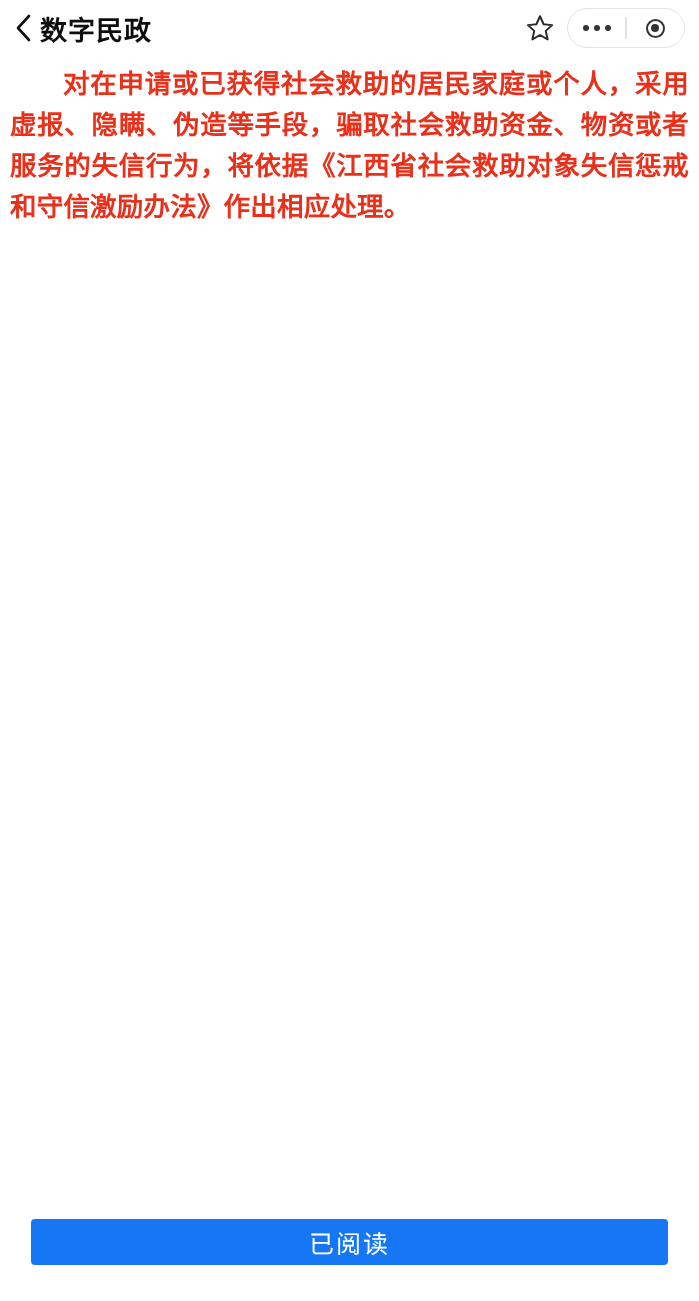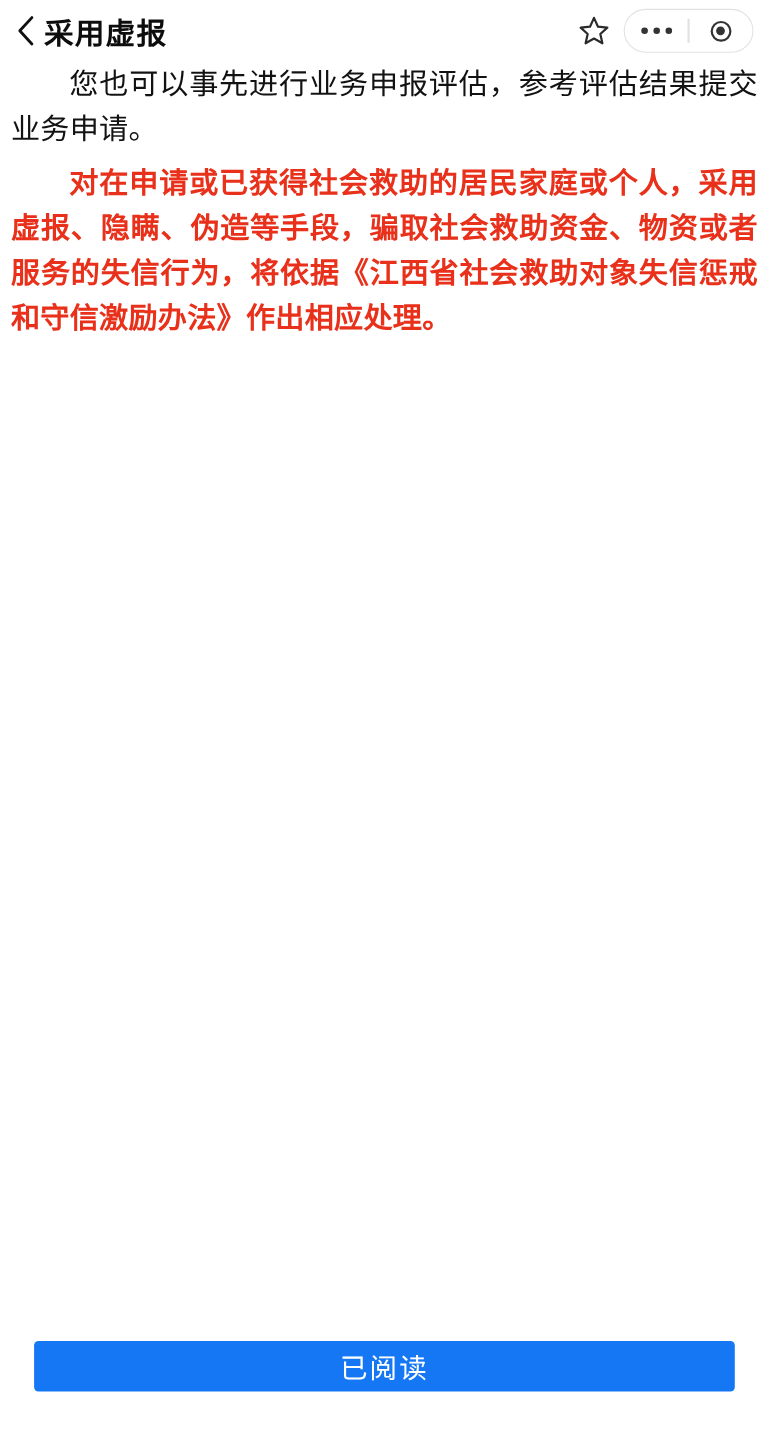--- a/index.html
+++ b/index.html
@@ -172,21 +172,21 @@
 </style>
 </head>
 <body>
 
 <div class="header">
   <div class="back-icon">
     <svg width="18" height="30" viewBox="0 0 18 30" aria-hidden="true">
       <polyline points="15,3 4,15 15,27" fill="none" stroke="#111" stroke-width="2.6" stroke-linecap="round" stroke-linejoin="round"></polyline>
     </svg>
   </div>
-  <div class="header-title">采用虚报</div>
+  <div class="header-title">数字民政</div>
   <div class="header-spacer"></div>
   <div class="header-actions">
     <div class="star-icon">
       <svg width="30" height="30" viewBox="0 0 24 24" aria-hidden="true">
         <polygon points="12,2.6 14.9,9.0 21.7,9.7 16.6,14.3 18.1,21.1 12,17.6 5.9,21.1 7.4,14.3 2.3,9.7 9.1,9.0" fill="none" stroke="#2b2b2b" stroke-width="1.6" stroke-linejoin="round"></polygon>
       </svg>
     </div>
     <div class="capsule">
       <div class="capsule-half">
         <div class="dots">
@@ -199,19 +199,18 @@
       <div class="capsule-half">
         <div class="target-outer">
             <div class="target-inner"></div>
           </div>
       </div>
     </div>
   </div>
 </div>
 
 <div class="content">
-  <p class="para indent">您也可以事先进行业务申报评估，参考评估结果提交业务申请。</p>
   <p class="para warning indent">对在申请或已获得社会救助的居民家庭或个人，采用虚报、隐瞒、伪造等手段，骗取社会救助资金、物资或者服务的失信行为，将依据《江西省社会救助对象失信惩戒和守信激励办法》作出相应处理。</p>
 </div>
 
 <div class="footer">
   <button class="read-button">已阅读</button>
 </div>
 
 </body></html>

